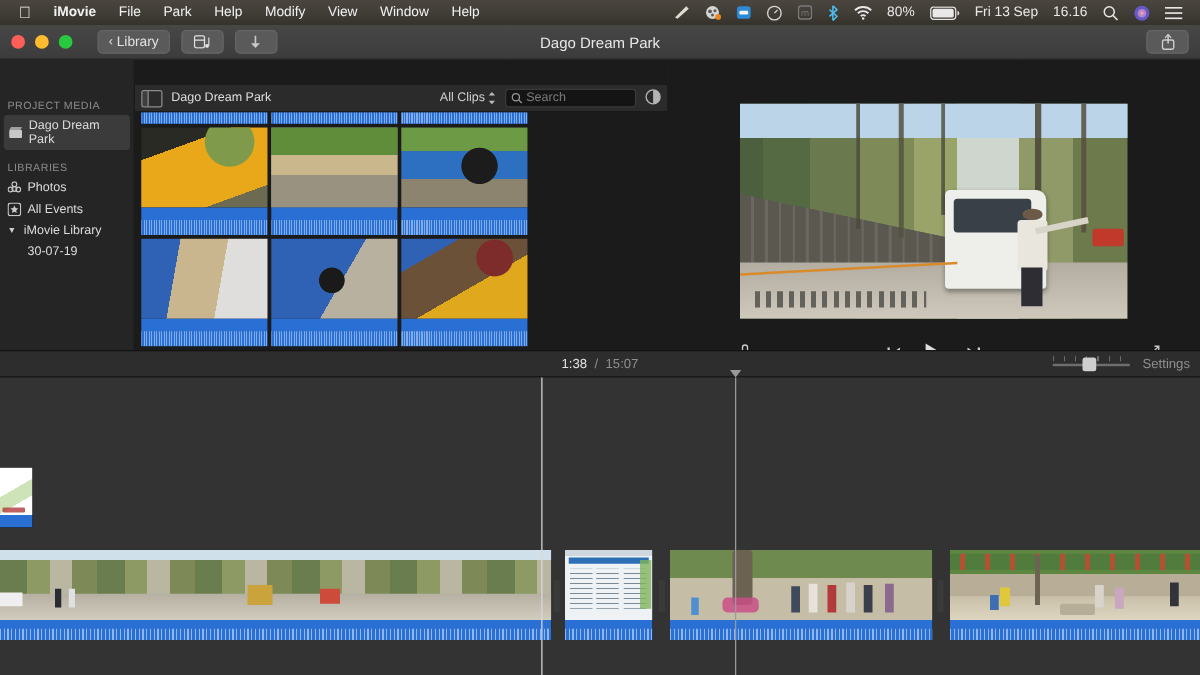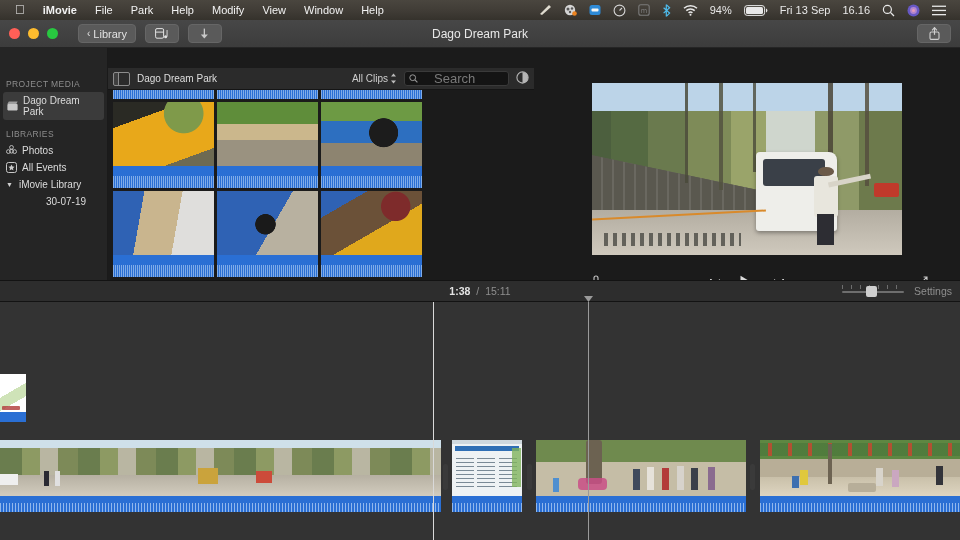--- a/index.html
+++ b/index.html
@@ -58,35 +58,35 @@
   
   #upper{ position:absolute; top:48px; left:0; width:960px; height:232px; display:flex; }
 
   
   #sidebar{ width:108px; height:232px; background:#252525; border-right:1px solid #1a1a1a;
     padding-top:8px; font-size:10px; }
   .side-head{ color:#8d8d8d; font-size:8.5px; letter-spacing:.4px; padding:3px 0 3px 6px; text-transform:uppercase;}
   .side-row{ display:flex; align-items:center; gap:5px; padding:3px 6px; font-size:10px; color:#dcdcdc; }
   .side-row.sel{ background:#3b3b3b; border-radius:3px; margin:0 3px; padding:3px 4px; }
   .side-row .ic{ width:11px; height:11px; display:flex; align-items:center; justify-content:center; color:#c8c8c8;}
-  .side-row.indent{ padding-left:22px;margin-left:24px; }
+  .side-row.indent{ padding-left:22px; }
   .disc{ font-size:7px; color:#cfcfcf; width:8px; }
 
   
   #browser{ width:426px; height:232px; background:#1b1b1b; display:flex; flex-direction:column; }
   #browser-bar{ height:22px; background:#2b2b2b; border-bottom:1px solid #151515;
     display:flex; align-items:center; gap:7px; padding:0 5px; font-size:10px; }
   .sidebar-toggle{ width:17px; height:14px; border:1px solid #8c8c8c; border-radius:2px;
     display:flex; }
   .sidebar-toggle i{ display:block; width:5px; border-right:1px solid #8c8c8c; background:#8c8c8c33;}
   #browser-bar .bname{ color:#dedede; }
   #browser-bar .spacer{ margin-left:auto; }
   .allclips{ color:#cfcfcf; display:flex; align-items:center; gap:2px; }
   .searchbox{ width:105px; height:15px; background:#141414; border:1px solid #3a3a3a;
-    border-radius:3px; display:flex; align-items:center; gap:16px; padding:0 4px; color:#7a7a7a; font-size:13px;}
+    border-radius:3px; display:flex; align-items:center; gap:3px; padding:0 4px; color:#7a7a7a; font-size:10px;}
   #clipgrid{ flex:1; overflow:hidden; padding:0 5px; position:relative; }
   .clip-row{ display:flex; gap:3px; margin-bottom:3px; }
   .clip{ width:101px; position:relative; background:#0c0c0c; }
   .clip .vid{ height:64px; background-size:cover; background-position:center; }
   .clip .aud{ height:22px; background:#2a6fd4; position:relative; overflow:hidden; }
   .wave{ position:absolute; bottom:0; left:0; right:0; height:12px;
     background:repeating-linear-gradient(90deg,#9dc1ef 0 1px, #2a6fd4 1px 2px); opacity:.75;}
 
   
   #viewer{ width:426px; height:232px; background:#1b1b1b; display:flex; flex-direction:column; }
@@ -96,21 +96,21 @@
   #playbar .mic{ position:absolute; left:56px; }
   #playbar .ctr{ position:absolute; left:0; right:0; display:flex; align-items:center;
     justify-content:center; gap:18px; }
   #playbar .fs{ position:absolute; right:32px; }
 
   
   #tl-bar{ position:absolute; top:280px; left:0; width:960px; height:22px;
     background:#2d2d2d; border-top:1px solid #131313; border-bottom:1px solid #131313;
     display:flex; align-items:center; font-size:10.5px; color:#8f8f8f; }
   #tl-bar .tc{ position:absolute; left:0; right:0; text-align:center; }
-  #tl-bar .tc b{ color:#e4e4e4; font-weight:bold; }
+  #tl-bar .tc b{ color:#e4e4e4; font-weight:normal; }
   #tl-bar .right{ margin-left:auto; display:flex; align-items:center; gap:10px; padding-right:8px; }
   .zoomslider{ width:62px; height:14px; position:relative; }
   .zoomslider .track{ position:absolute; top:7px; left:0; right:0; height:2px; background:#6e6e6e; border-radius:1px;}
   .zoomslider .ticks{ position:absolute; top:1px; left:0; right:0; height:4px;
     background:repeating-linear-gradient(90deg,#6e6e6e 0 1px, transparent 1px 9px); }
   .zoomslider .knob{ position:absolute; left:24px; top:2px; width:11px; height:11px;
     background:#cfcfcf; border-radius:2px; }
   #tl-bar .settings{ color:#8f8f8f; }
 
   #timeline{ position:absolute; top:302px; left:0; width:960px; height:238px; background:#333333; }
@@ -181,21 +181,21 @@
         </svg>
     </div>
     <div class="mbr">
       <svg width="15" height="12" viewBox="0 0 15 12">
         <path d="M1 4.2 A9.5 9.5 0 0 1 14 4.2" stroke="#f2f2f2" stroke-width="1.5" fill="none"></path>
         <path d="M3.3 6.6 A6 6 0 0 1 11.7 6.6" stroke="#f2f2f2" stroke-width="1.5" fill="none"></path>
         <path d="M5.6 8.9 A2.7 2.7 0 0 1 9.4 8.9" stroke="#f2f2f2" stroke-width="1.5" fill="none"></path>
         <circle cx="7.5" cy="10.7" r="1" fill="#f2f2f2"></circle>
       </svg>
     </div>
-    <div class="mbr txt">94%</div>
+    <div class="mbr txt">80%</div>
     <div class="mbr">
       <svg width="24" height="11" viewBox="0 0 24 11">
         <rect x="0.6" y="0.6" width="20" height="9.8" rx="2.6" fill="none" stroke="#f2f2f2" stroke-width="1"></rect>
         <rect x="2" y="2" width="17" height="7" rx="1.5" fill="#f2f2f2"></rect>
         <path d="M22 3.6 L22 7.4 A2 2 0 0 0 22 3.6" fill="#f2f2f2"></path>
       </svg>
     </div>
     <div class="mbr txt">Fri 13 Sep</div>
     <div class="mbr txt">16.16</div>
     <div class="mbr">
@@ -572,21 +572,21 @@
           </svg>
         </div>
       </div>
     </div>
   </div>
 
   <div id="tl-bar" style="top:260px;">
     <div class="tc">
       <b>1:38</b>
       <span style="padding:0 3px;">/</span>
-      <span>15:11</span>
+      <span>15:07</span>
     </div>
     <div class="right">
       <div class="zoomslider">
         <div class="ticks"></div>
         <div class="track"></div>
         <div class="knob"></div>
       </div>
       <div class="settings">Settings</div>
     </div>
   </div>

